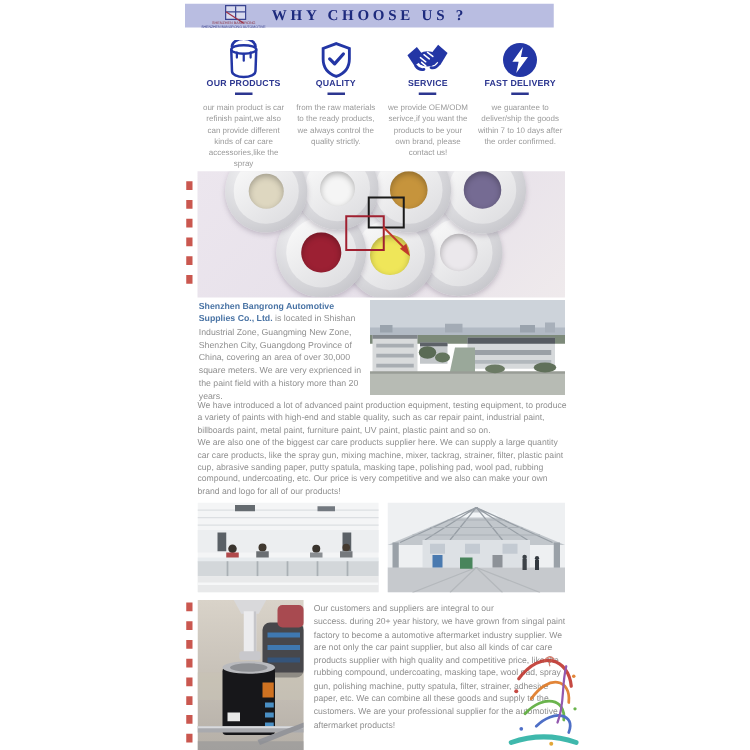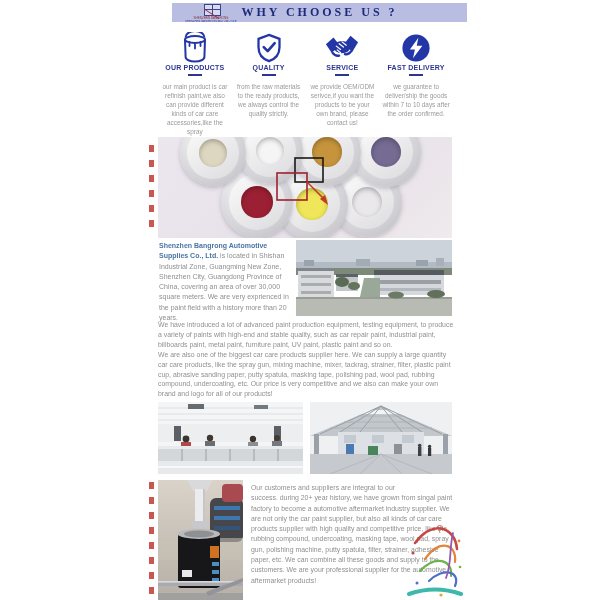--- a/index.html
+++ b/index.html
@@ -1,20 +1,20 @@
 <!DOCTYPE html>
 <html><head>
 <meta charset="utf-8">
 <style>
   html,body{margin:0;padding:0;background:#fff;}
   .canvas{position:relative;width:600px;height:600px;background:#ffffff;overflow:hidden;
           font-family:"Liberation Sans",sans-serif;}
 
   
-  .header-bar{position:absolute;left:172px;top:3px;width:295px;height:19px;background:#b9bde1;}
+  .header-bar{position:absolute;left:148px;top:3px;width:295px;height:19px;background:#b9bde1;}
   .header-title{position:absolute;left:0;top:0;width:100%;height:19px;line-height:19px;text-align:center;
     font-family:"Liberation Serif",serif;font-weight:bold;font-size:12px;letter-spacing:3px;color:#1d2a7d;}
   .logo{position:absolute;left:30px;top:1px;width:20px;z-index:2;text-align:center;}
   .logo-mark{position:relative;width:15px;height:10px;margin:0 auto;border:1px solid #3a4490;background:#d8daee;}
   .lm-v{position:absolute;left:7px;top:0;width:1px;height:10px;background:#3a4490;}
   .lm-h{position:absolute;left:0;top:4px;width:15px;height:1px;background:#3a4490;}
   .lm-d{position:absolute;left:0;top:4px;width:17px;height:1px;background:#a03045;transform:rotate(33deg);transform-origin:0 0;}
   .logo-t1{position:relative;left:-17px;width:52px;font-size:3px;line-height:4px;color:#8a3040;white-space:nowrap;overflow:hidden;}
   .logo-t2{position:relative;left:-17px;width:52px;font-size:2.8px;line-height:3.5px;color:#3a4490;white-space:nowrap;overflow:hidden;}
 

